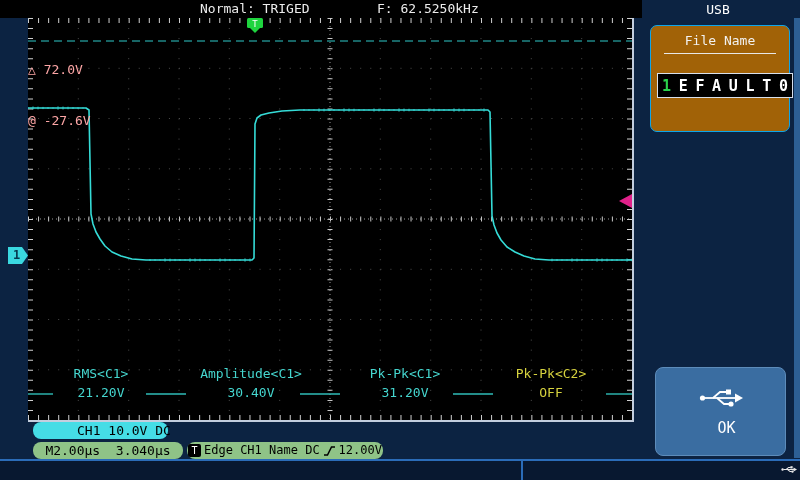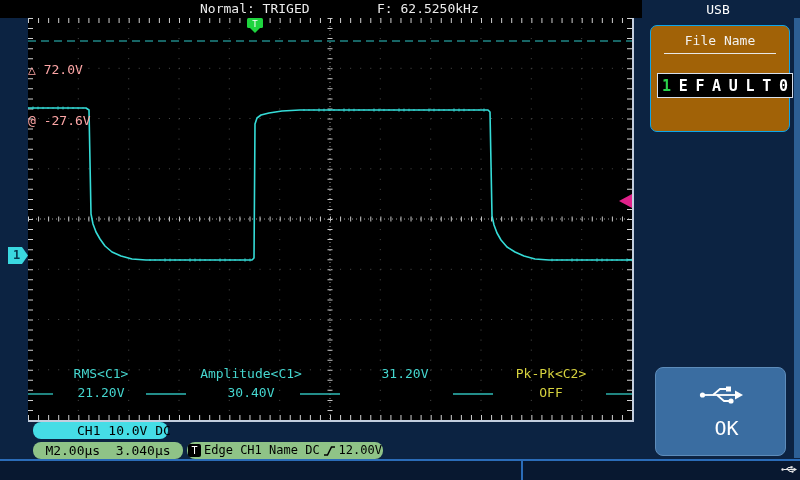--- a/index.html
+++ b/index.html
@@ -36,21 +36,21 @@
   .fp-title{text-align:center;color:#f2f2f2;font-size:13px;margin-top:7px;}
   .fp-rule{height:1px;background:#e8e8e8;margin:5px 13px 0 13px;}
   .fname{position:absolute;left:6px;top:47px;width:126px;height:23px;background:#000;
          border:1px solid #d8e0ec;display:flex;align-items:center;justify-content:space-between;
          padding:0 4px;font-size:15px;font-weight:bold;color:#fff;}
   .fname span{display:inline-block;}
   .fname .cursor{color:#2bd34b;}
   .ok-btn{position:absolute;left:655px;top:367px;width:131px;height:89px;background:#3a6da1;
           border:1px solid #5d8cba;border-radius:8px;box-sizing:border-box;color:#fff;
           display:flex;flex-direction:column;align-items:center;justify-content:center;gap:10px;cursor:pointer;}
-  .ok-btn .lbl{font-size:20px;padding-left:12px;}
+  .ok-btn .lbl{font-size:15px;padding-left:12px;}
   .right-strip{position:absolute;left:794px;top:18px;width:6px;height:440px;background:#2d5f94;}
   
   .bottom-line{position:absolute;left:0;top:459px;width:800px;height:2px;background:#2b6cb8;}
   .bottom-strip{position:absolute;left:0;top:461px;width:800px;height:19px;background:#081830;}
   .v-div{position:absolute;left:521px;top:461px;width:2px;height:19px;background:#2b6cb8;}
   .usb-mini{position:absolute;right:3px;top:465px;}
 </style>
 </head>
 <body>
 
@@ -189,21 +189,21 @@
         <line x1="599" y1="240.4" x2="599" y2="243.6" stroke="#35dcd7" stroke-width="1" opacity="0.8"></line>
         <line x1="604" y1="240.6" x2="604" y2="243.4" stroke="#35dcd7" stroke-width="1" opacity="0.8"></line>
       </svg>
     <div class="delta">
       <div>△ 72.0V</div>
       <div>@ -27.6V</div>
     </div>
     <div id="meas-layer">
         <div class="meas" style="left: -2px; color: rgb(69, 214, 207);"><div>RMS&lt;C1&gt;</div><div>21.20V</div></div>
         <div class="meas" style="left: 148px; color: rgb(69, 214, 207);"><div>Amplitude&lt;C1&gt;</div><div>30.40V</div></div>
-        <div class="meas" style="left: 302px; color: rgb(69, 214, 207);"><div>31.20V</div></div>
+        <div class="meas" style="left: 302px; color: rgb(69, 214, 207);"><div>Pk-Pk&lt;C1&gt;</div><div>31.20V</div></div>
         <div class="meas" style="left: 448px; color: rgb(214, 210, 62);"><div>Pk-Pk&lt;C2&gt;</div><div>OFF</div></div>
       </div>
   </div>
 
   <div class="ch-marker">1</div>
 
   <div class="pill pill-ch1">CH1 10.0V DC</div>
   <div class="pill pill-tb">M2.00μs  3.040μs</div>
   <div class="pill pill-trig">
     <span class="tbox">T</span>

